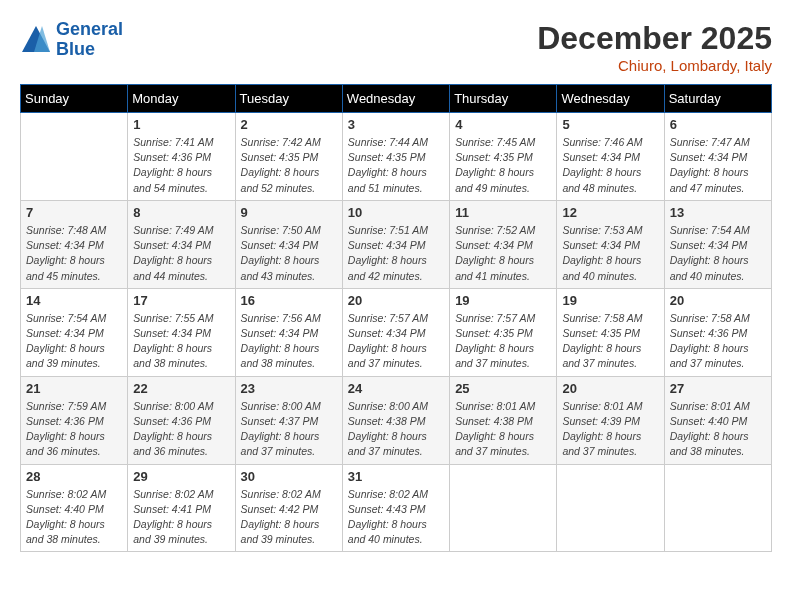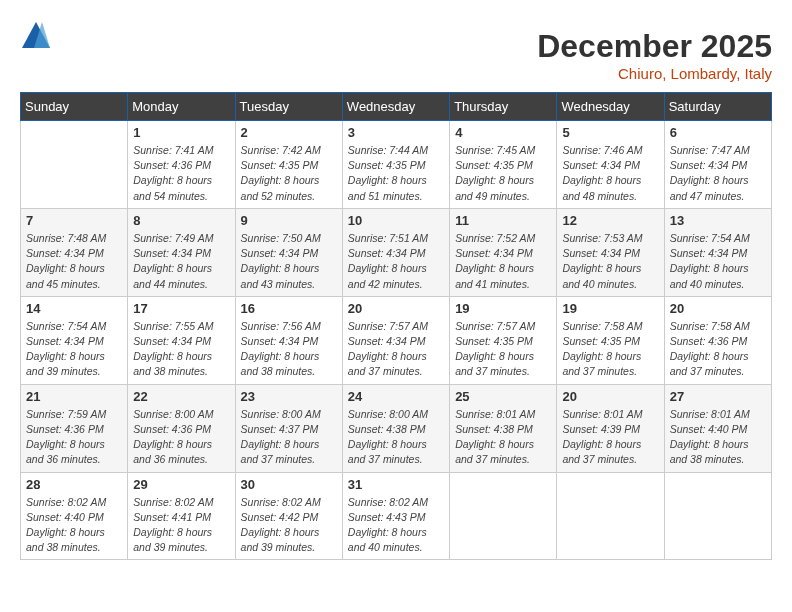--- a/index.html
+++ b/index.html
@@ -29,38 +29,37 @@
     .logo-text span {
       color: #1a5fa8;
     }
     .logo-icon {
       width: 32px;
       height: 32px;
       margin-right: 4px;
     }
     .title-block {
       text-align: right;
-      margin-top: 8px;
     }
     .month-title {
       font-size: 32px;
       font-weight: bold;
       color: #333;
     }
     .subtitle {
       font-size: 15px;
       color: #c2410c;
     }
     table {
       width: 100%;
       border-collapse: collapse;
       font-size: 11px;
     }
     thead th {
-      background-color: #404040;
+      background-color: #000000;
       color: #fff;
       padding: 6px 4px;
       text-align: left;
       font-size: 13px;
       font-weight: normal;
       border: 1px solid #1a5fa8;
     }
     tbody td {
       border: 1px solid #ccc;
       vertical-align: top;
@@ -90,20 +89,24 @@
   </style>
 </head>
 <body>
 
 <div class="header">
   <div class="logo">
     <svg class="logo-icon" viewBox="0 0 32 32">
       <polygon points="16,2 30,28 2,28" fill="#1a5fa8"></polygon>
       <polygon points="22,2 30,28 14,28" fill="#4a9fd4" opacity="0.7"></polygon>
     </svg>
+    <div class="logo-text">
+      <div><span>General</span></div>
+      <div><span>Blue</span></div>
+    </div>
   </div>
   <div class="title-block">
     <div class="month-title">December 2025</div>
     <div class="subtitle">Chiuro, Lombardy, Italy</div>
   </div>
 </div>
 
 <table>
   <thead>
     <tr>

